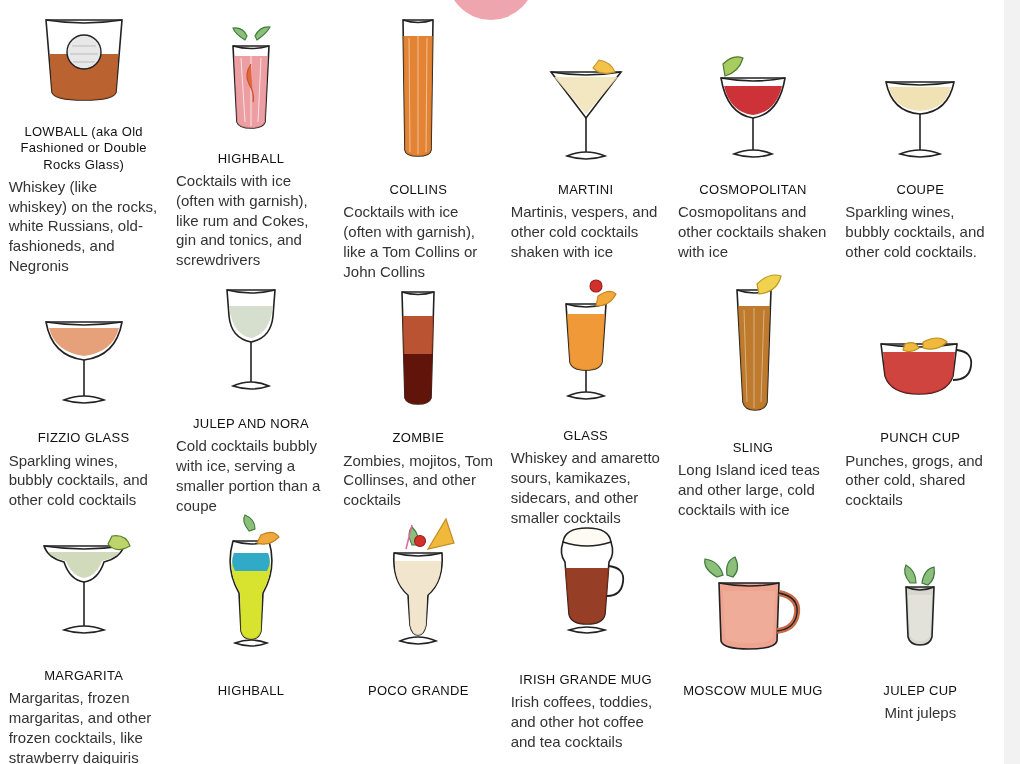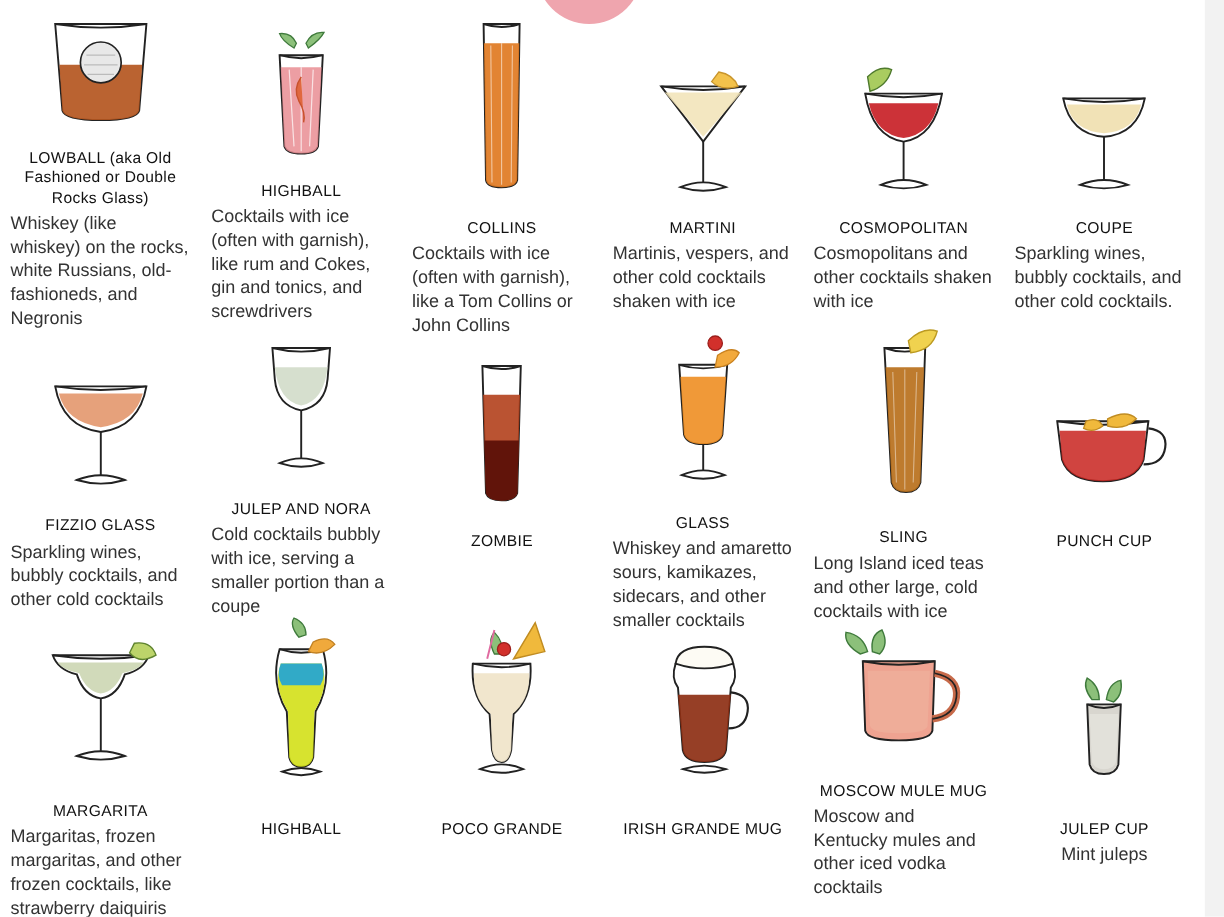--- a/index.html
+++ b/index.html
@@ -182,20 +182,21 @@
     <div class="cell row2" style="height:240px">
       <div class="art">
         <svg width="80" height="130" viewBox="0 0 80 130">
           <path d="M24 10 L27 116 Q29 122 40 122 Q51 122 53 116 L56 10 Z" fill="#fff" stroke="#222" stroke-width="1.6"></path>
           <path d="M24.6 34 L27 116 Q29 122 40 122 Q51 122 53 116 L55.4 34 Z" fill="#b2401c" opacity=".9"></path>
           <path d="M25.6 72 L27 116 Q29 122 40 122 Q51 122 53 116 L54.4 72 Z" fill="#5c1108" opacity=".95"></path>
           <path d="M24 10 Q40 15 56 10" fill="none" stroke="#222" stroke-width="1.6"></path>
         </svg>
       </div>
       <div class="gname">ZOMBIE</div>
+      <div class="gdesc">Zombies, mojitos, Tom Collinses, and other cocktails</div>
     </div>
 
     <div class="cell row2" style="height:240px">
       <div class="art">
         <svg width="96" height="140" viewBox="0 0 96 140">
           <path d="M28 34 L32 92 Q34 100 48 100 Q62 100 64 92 L68 34 Z" fill="#fff" stroke="#222" stroke-width="1.6"></path>
           <path d="M29 44 L32 92 Q34 100 48 100 Q62 100 64 92 L67 44 Z" fill="#ee8e22" opacity=".9"></path>
           <path d="M48 100 L48 122" stroke="#222" stroke-width="1.6"></path>
           <path d="M30 126 Q48 118 66 126 Q48 132 30 126Z" fill="#fff" stroke="#222" stroke-width="1.6"></path>
           <path d="M28 34 Q48 40 68 34" fill="none" stroke="#222" stroke-width="1.6"></path>
@@ -226,20 +227,21 @@
         <svg width="110" height="84" viewBox="0 0 110 84" style="margin-top:38px">
           <path d="M16 26 L20 58 Q26 76 54 76 Q82 76 88 58 L92 26 Z" fill="#fff" stroke="#222" stroke-width="1.6"></path>
           <path d="M18 34 L20 58 Q26 76 54 76 Q82 76 88 58 L90 34 Z" fill="#c8231f" opacity=".85"></path>
           <path d="M92 32 q16 2 14 16 q-2 14 -18 14" fill="none" stroke="#222" stroke-width="1.8"></path>
           <path d="M16 26 Q54 32 92 26" fill="none" stroke="#222" stroke-width="1.6"></path>
           <path d="M58 24 q16 -8 24 0 q-10 10 -24 6z" fill="#f0b93c" stroke="#c08c22" stroke-width="1.1"></path>
           <path d="M40 26 q10 -4 14 4 q-8 6 -16 2z" fill="#f0b93c" stroke="#c08c22" stroke-width="1.1"></path>
         </svg>
       </div>
       <div class="gname">PUNCH CUP</div>
+      <div class="gdesc">Punches, grogs, and other cold, shared cocktails</div>
     </div>
   </div>
 
   <div class="row3" style="display:contents">
 
     <div class="cell row3" style="height:240px">
       <div class="art">
         <svg width="108" height="140" viewBox="0 0 108 140">
           <path d="M14 36 Q18 48 34 52 Q40 70 54 72 Q68 70 74 52 Q90 48 94 36 Z" fill="#fff" stroke="#222" stroke-width="1.6"></path>
           <path d="M18 42 Q22 48 36 51 Q42 66 54 68 Q66 66 72 51 Q86 48 90 42 Z" fill="#c9d3ae" opacity=".85"></path>
@@ -288,36 +290,36 @@
       <div class="art">
         <svg width="102" height="144" viewBox="0 0 102 144">
           <path d="M28 32 Q24 44 30 52 L34 104 Q36 114 52 114 Q68 114 70 104 L74 52 Q80 44 76 32 Z" fill="#fff" stroke="#222" stroke-width="1.6"></path>
           <path d="M30 58 L34 104 Q36 114 52 114 Q68 114 70 104 L74 58 Z" fill="#8d2f13" opacity=".92"></path>
           <path d="M28 32 Q30 18 52 18 Q74 18 76 32 Q52 40 28 32 Z" fill="#fdfbf4" stroke="#222" stroke-width="1.6"></path>
           <path d="M74 56 q16 2 14 16 q-2 14 -16 14" fill="none" stroke="#222" stroke-width="1.8"></path>
           <path d="M34 120 Q52 114 70 120 Q52 126 34 120Z" fill="#fff" stroke="#222" stroke-width="1.6"></path>
         </svg>
       </div>
       <div class="gname">IRISH GRANDE MUG</div>
+      <div class="gdesc">Irish coffees, toddies, and other hot coffee and tea cocktails</div>
     </div>
 
     <div class="cell row3" style="height:240px">
       <div class="art" style="align-items:flex-end">
         <svg width="120" height="110" viewBox="0 0 120 110" style="margin-bottom:6px">
           <path d="M26 34 L28 92 Q30 100 56 100 Q82 100 84 92 L86 34 Z" fill="#efa391" stroke="#222" stroke-width="1.6"></path>
           <path d="M30 42 L32 88 Q34 94 56 94 Q78 94 80 88 L82 42 Z" fill="#f0b09d" opacity=".7"></path>
           <path d="M86 44 q20 4 18 20 q-2 16 -20 18" fill="none" stroke="#c76a4a" stroke-width="6"></path>
           <path d="M86 44 q20 4 18 20 q-2 16 -20 18" fill="none" stroke="#222" stroke-width="1.4"></path>
           <path d="M26 34 Q56 40 86 34" fill="none" stroke="#222" stroke-width="1.6"></path>
           <path d="M24 28 q-14 -8 -12 -18 q14 2 18 16z" fill="#8cc07a" stroke="#3f7a3c" stroke-width="1.2"></path>
           <path d="M34 26 q-2 -14 8 -18 q6 12 -2 20z" fill="#8cc07a" stroke="#3f7a3c" stroke-width="1.2"></path>
         </svg>
       </div>
       <div class="gname">MOSCOW MULE MUG</div>
-      <div class="gdesc">Moscow and Kentucky mules and other iced vodka cocktails</div>
     </div>
 
     <div class="cell row3" style="height:240px">
       <div class="art" style="align-items:flex-end">
         <svg width="80" height="100" viewBox="0 0 80 100" style="margin-bottom:6px">
           <path d="M26 28 L28 78 Q30 86 40 86 Q50 86 52 78 L54 28 Z" fill="#d8d6cf" stroke="#222" stroke-width="1.6"></path>
           <path d="M28 36 L30 76 Q32 82 40 82 Q48 82 50 76 L52 36 Z" fill="#e6e4dd" opacity=".75"></path>
           <path d="M26 28 Q40 34 54 28" fill="none" stroke="#222" stroke-width="1.6"></path>
           <path d="M30 24 q-8 -10 -4 -18 q10 6 10 18z" fill="#8cc07a" stroke="#3f7a3c" stroke-width="1.2"></path>
           <path d="M42 24 q2 -14 12 -16 q2 12 -6 18z" fill="#8cc07a" stroke="#3f7a3c" stroke-width="1.2"></path>

